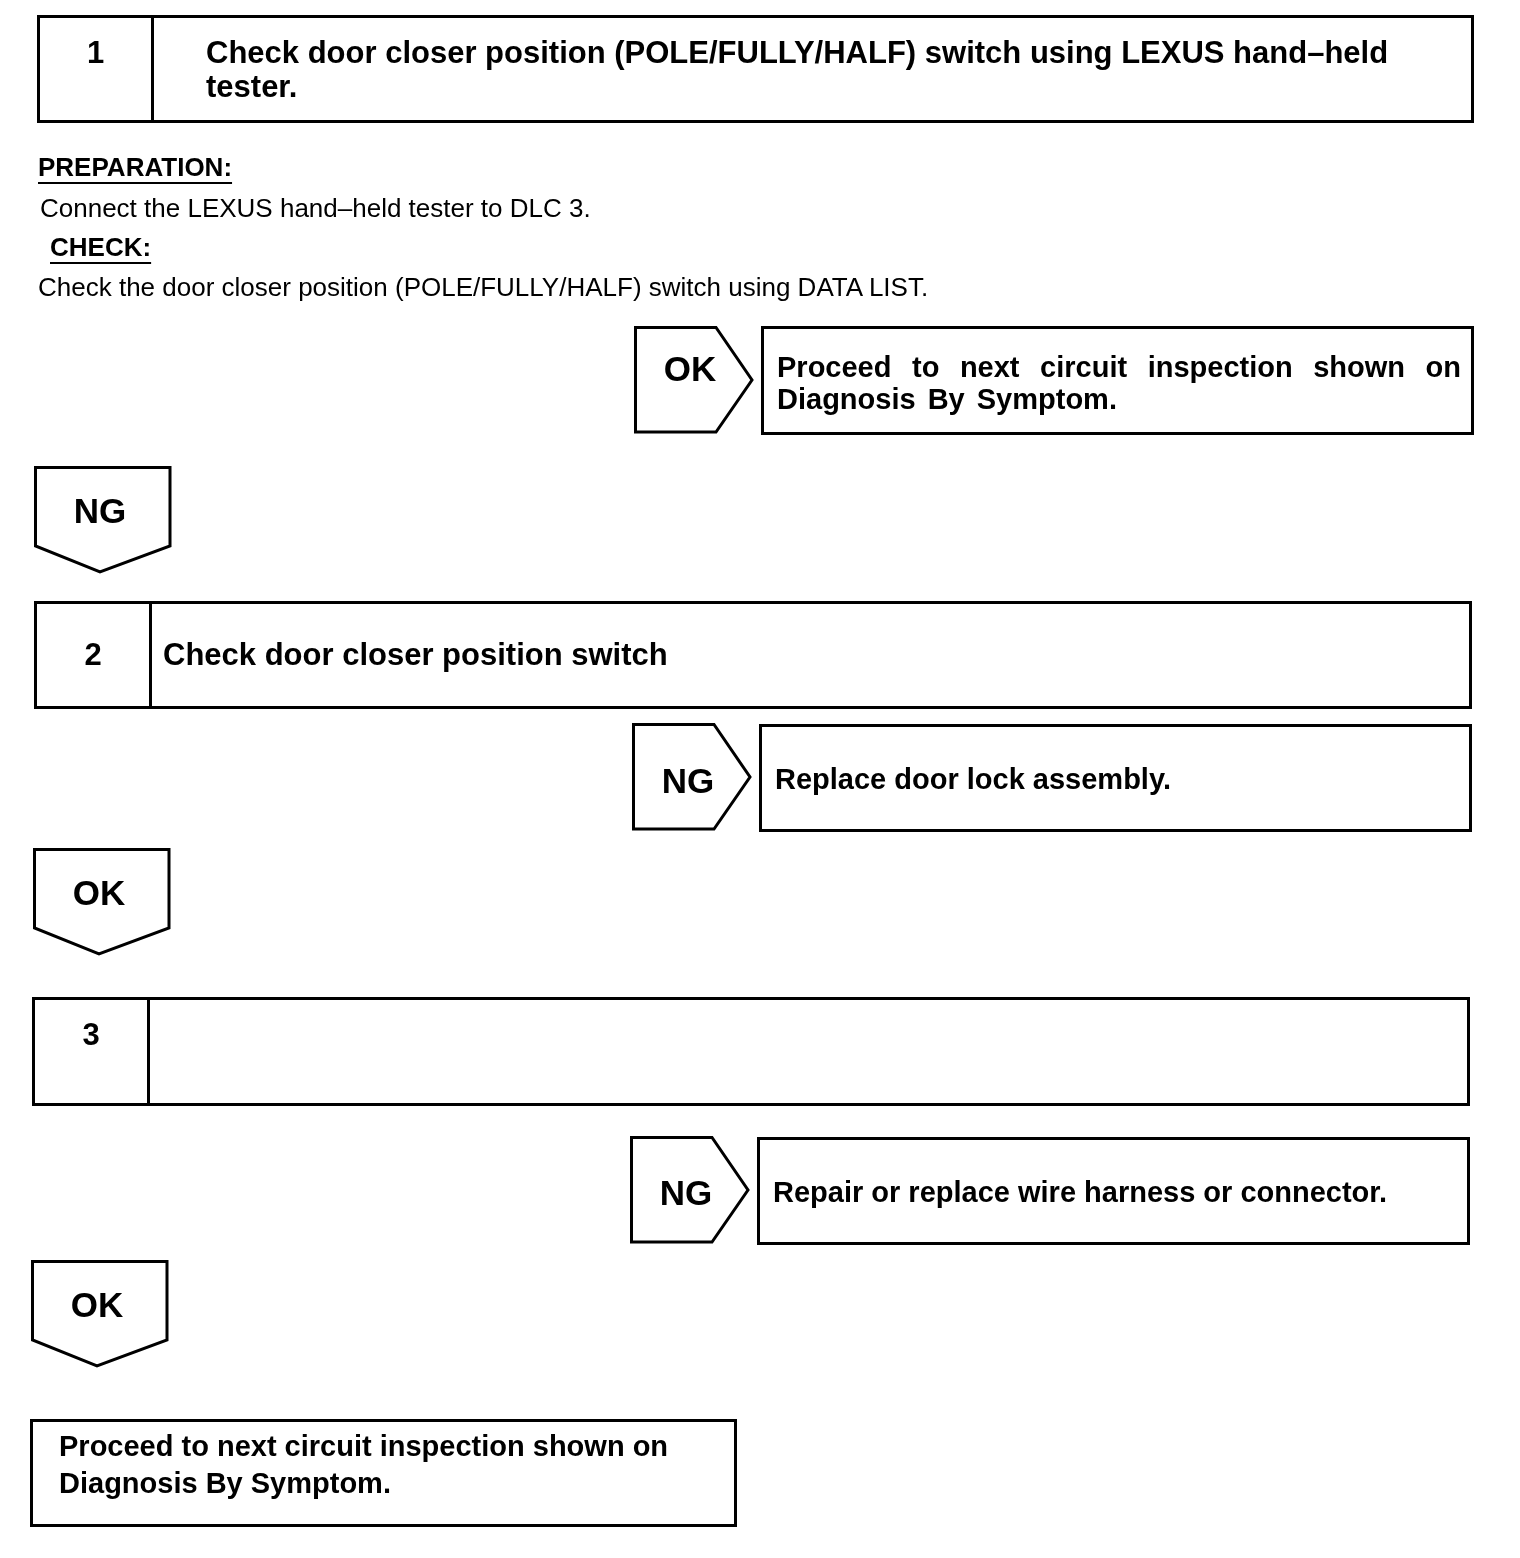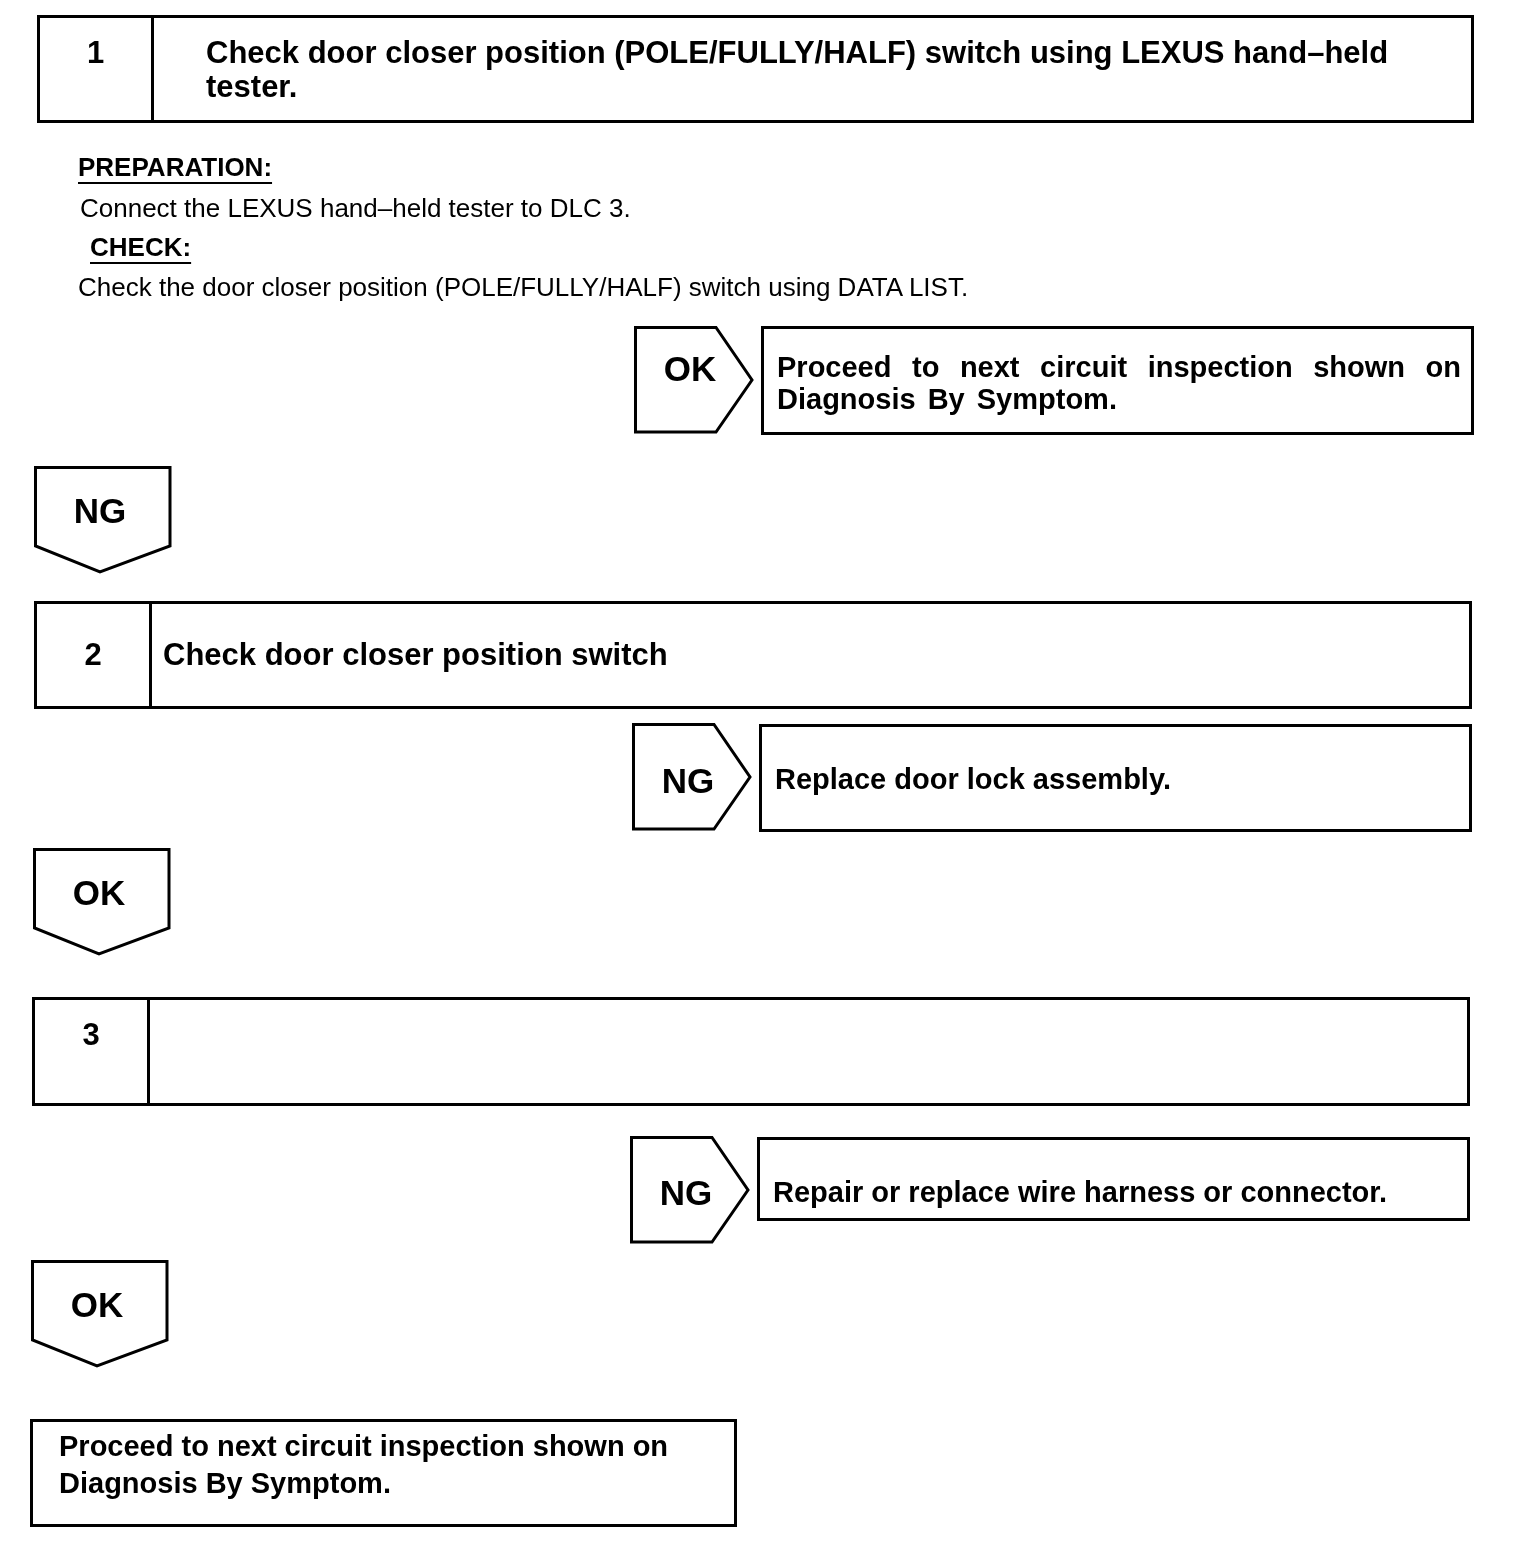--- a/index.html
+++ b/index.html
@@ -1,18 +1,18 @@
 <!DOCTYPE html>
 <html><head>
   <meta charset="utf-8">
   <style>
     html, body { margin: 0; padding: 0; background: #ffffff; }
     body { width: 1520px; height: 1558px; position: relative; overflow: hidden;
            font-family: "Liberation Sans", sans-serif; color: #000; }
-    .abs { position: absolute; margin-left: 40px; }
+    .abs { position: absolute; }
     .box { position: absolute; border: 3px solid #000; box-sizing: border-box; background: #fff; }
     .step-num { position: absolute; top: 0; bottom: 0; left: 0; border-right: 3px solid #000;
                 font-weight: bold; font-size: 31px; text-align: center; box-sizing: border-box; }
     .step-title { position: absolute; font-weight: bold; font-size: 31px; line-height: 34px; }
     .label { font-weight: bold; font-size: 26px; text-decoration: underline; text-underline-offset: 6px; text-decoration-thickness: 2px; }
     .body-text { font-size: 26px; }
     .result-text { position: absolute; font-weight: bold; font-size: 29px; line-height: 32px; }
     svg.arrow { position: absolute; overflow: visible; }
     .arrow-label { position: absolute; font-weight: bold; font-size: 35px; text-align: center; }
   </style>
@@ -61,21 +61,21 @@
 <div class="arrow-label" style="left:49px; top:873px; width:100px;">OK</div>
 
 <div class="box" style="left:32px; top:997px; width:1438px; height:109px;">
   <div class="step-num" style="width:115px; line-height:70px;">3</div>
 </div>
 
 <svg class="arrow" style="left:630px; top:1136px;" width="124" height="110">
   <polygon points="1.5,1.5 82,1.5 118,54 82,106 1.5,106" fill="#fff" stroke="#000" stroke-width="3"></polygon>
 </svg>
 <div class="arrow-label" style="left:646px; top:1173px; width:80px;">NG</div>
-<div class="box" style="left:757px; top:1137px; width:713px; height:84px;">
+<div class="box" style="left:757px; top:1137px; width:713px; height:108px;">
   <div class="result-text" style="left:13px; top:36px; right:10px;">Repair or replace wire harness or connector.</div>
 </div>
 
 <svg class="arrow" style="left:31px; top:1260px;" width="140" height="110">
   <polygon points="1.5,1.5 136,1.5 136,80 66,106 1.5,80" fill="#fff" stroke="#000" stroke-width="3"></polygon>
 </svg>
 <div class="arrow-label" style="left:47px; top:1285px; width:100px;">OK</div>
 
 <div class="box" style="left:30px; top:1419px; width:707px; height:108px;">
   <div class="result-text" style="left:26px; top:6px; right:20px; line-height:37px;">Proceed to next circuit inspection shown on Diagnosis By Symptom.</div>

